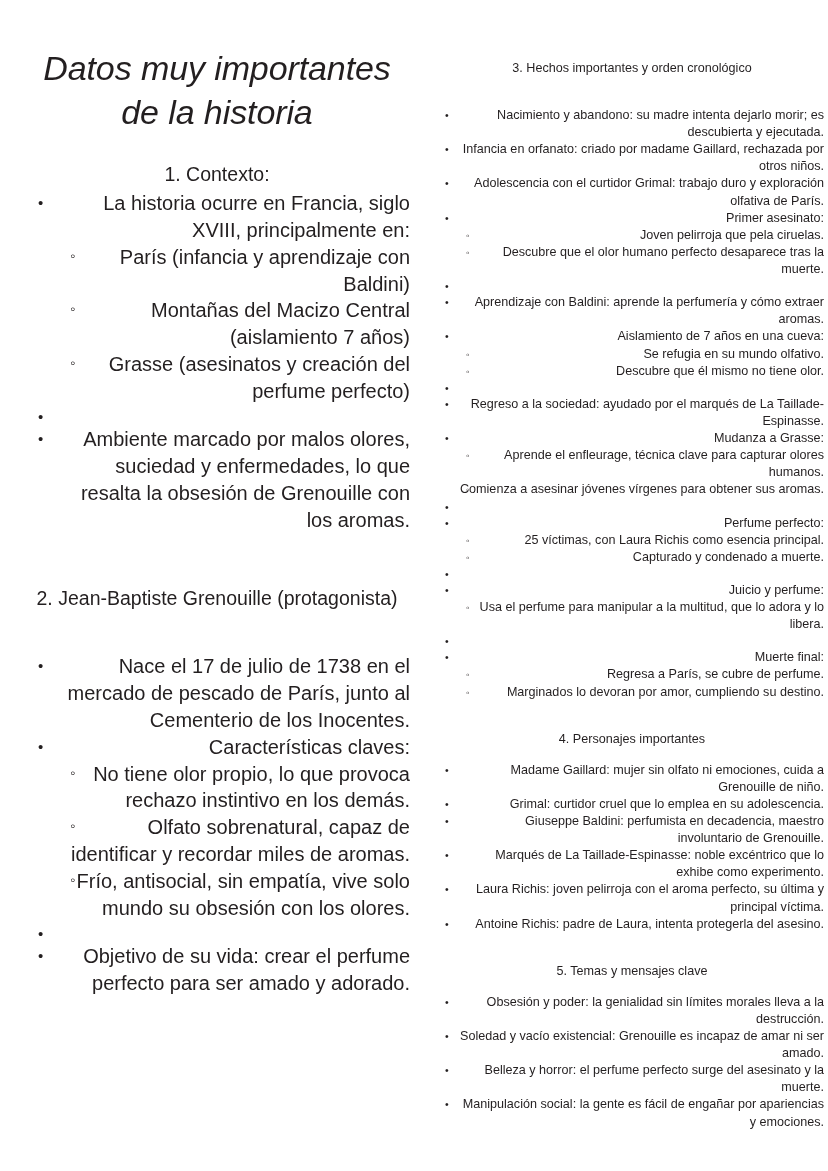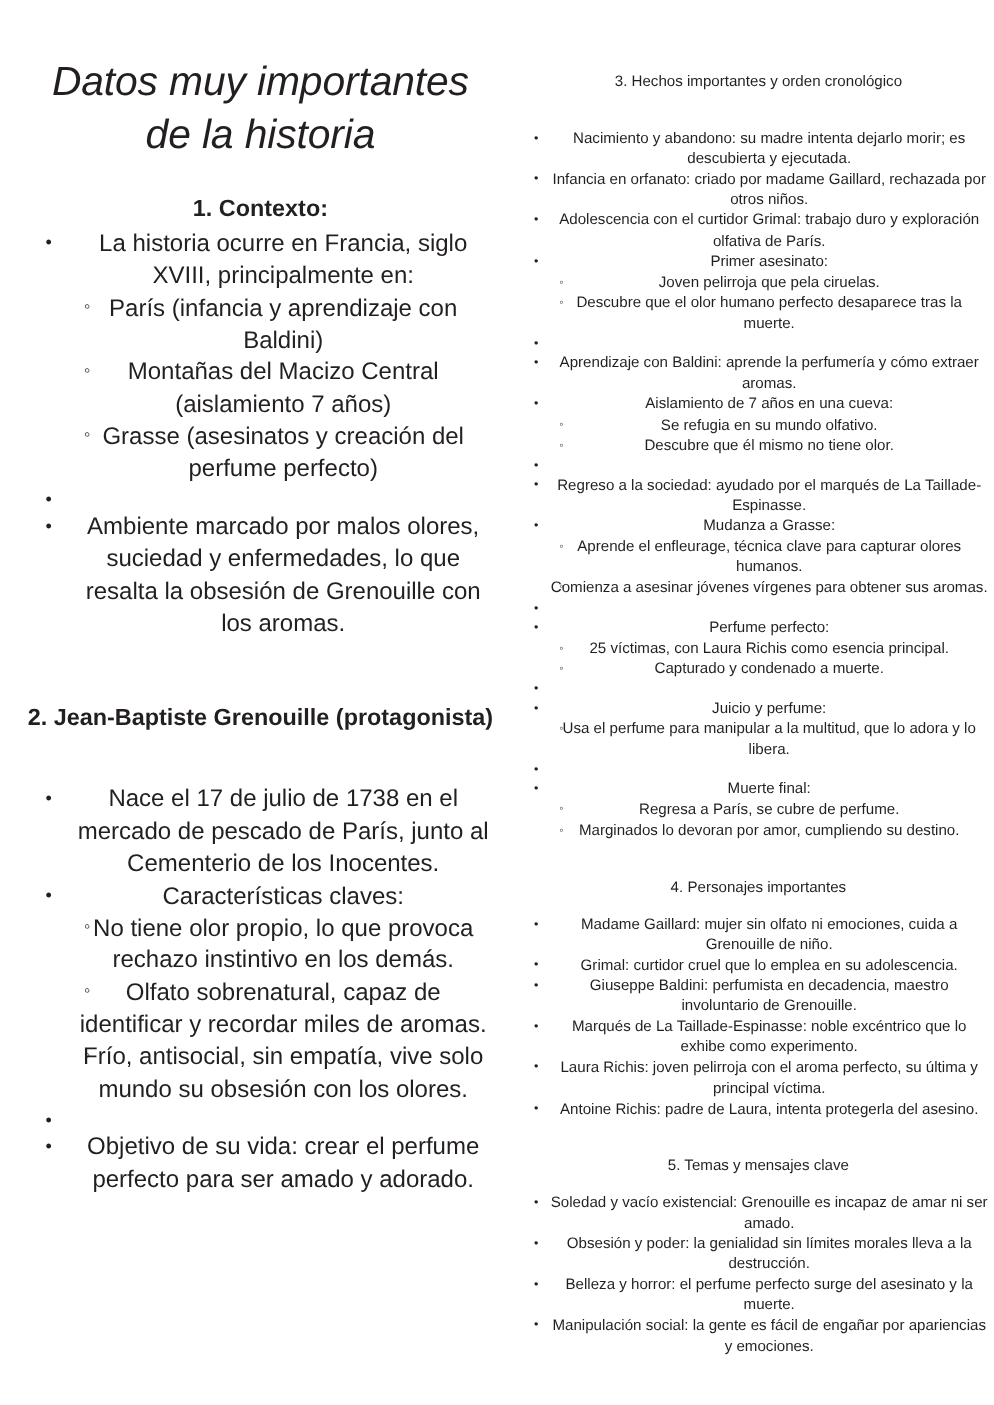--- a/index.html
+++ b/index.html
@@ -46,21 +46,21 @@
     text-align: center;
     margin: 0 0 28px 0;
     letter-spacing: -0.1px;
     font-style: italic;
   }
   .sec-head-l {
     font-size: 19.5px;
     line-height: 1.32;
     text-align: center;
     margin: 0 0 2px 0;
-    font-weight: 700;
+    font-weight: 400;
   }
   .sec-head-l.wide {
     font-size: 19.5px;
     margin: 52px 0 0 0;
     white-space: nowrap;
   }
   .sec-head-r {
     font-size: 12.6px;
     line-height: 1.34;
     text-align: center;
@@ -69,21 +69,21 @@
   }
 
   
   ul.lst {
     list-style: none;
     margin: 0;
     padding: 0;
   }
   ul.lst li {
     position: relative;
-    text-align: center;
+    text-align: right;
     font-weight: 400;
   }
   
   .col-left ul.lst li {
     font-size: 20px;
     line-height: 1.34;
     padding-left: 44px;
     padding-right: 6px;
     min-height: 6px;
   }
@@ -225,21 +225,21 @@
         <li class="l1">Giuseppe Baldini: perfumista en decadencia, maestro involuntario de Grenouille.</li>
         <li class="l1">Marqués de La Taillade-Espinasse: noble excéntrico que lo exhibe como experimento.</li>
         <li class="l1">Laura Richis: joven pelirroja con el aroma perfecto, su última y principal víctima.</li>
         <li class="l1">Antoine Richis: padre de Laura, intenta protegerla del asesino.</li>
       </ul>
 
     <div class="gap-l"></div>
     <h2 class="sec-head-r">5. Temas y mensajes clave</h2>
     <div class="gap-s"></div>
     <ul class="lst">
+        <li class="l1">Obsesión y poder: la genialidad sin límites morales lleva a la destrucción.</li>
         <li class="l1">Soledad y vacío existencial: Grenouille es incapaz de amar ni ser amado.</li>
-        <li class="l1">Obsesión y poder: la genialidad sin límites morales lleva a la destrucción.</li>
         <li class="l1">Belleza y horror: el perfume perfecto surge del asesinato y la muerte.</li>
         <li class="l1">Manipulación social: la gente es fácil de engañar por apariencias y emociones.</li>
       </ul>
 
   </div>
 
 </div>
 
 </body></html>

